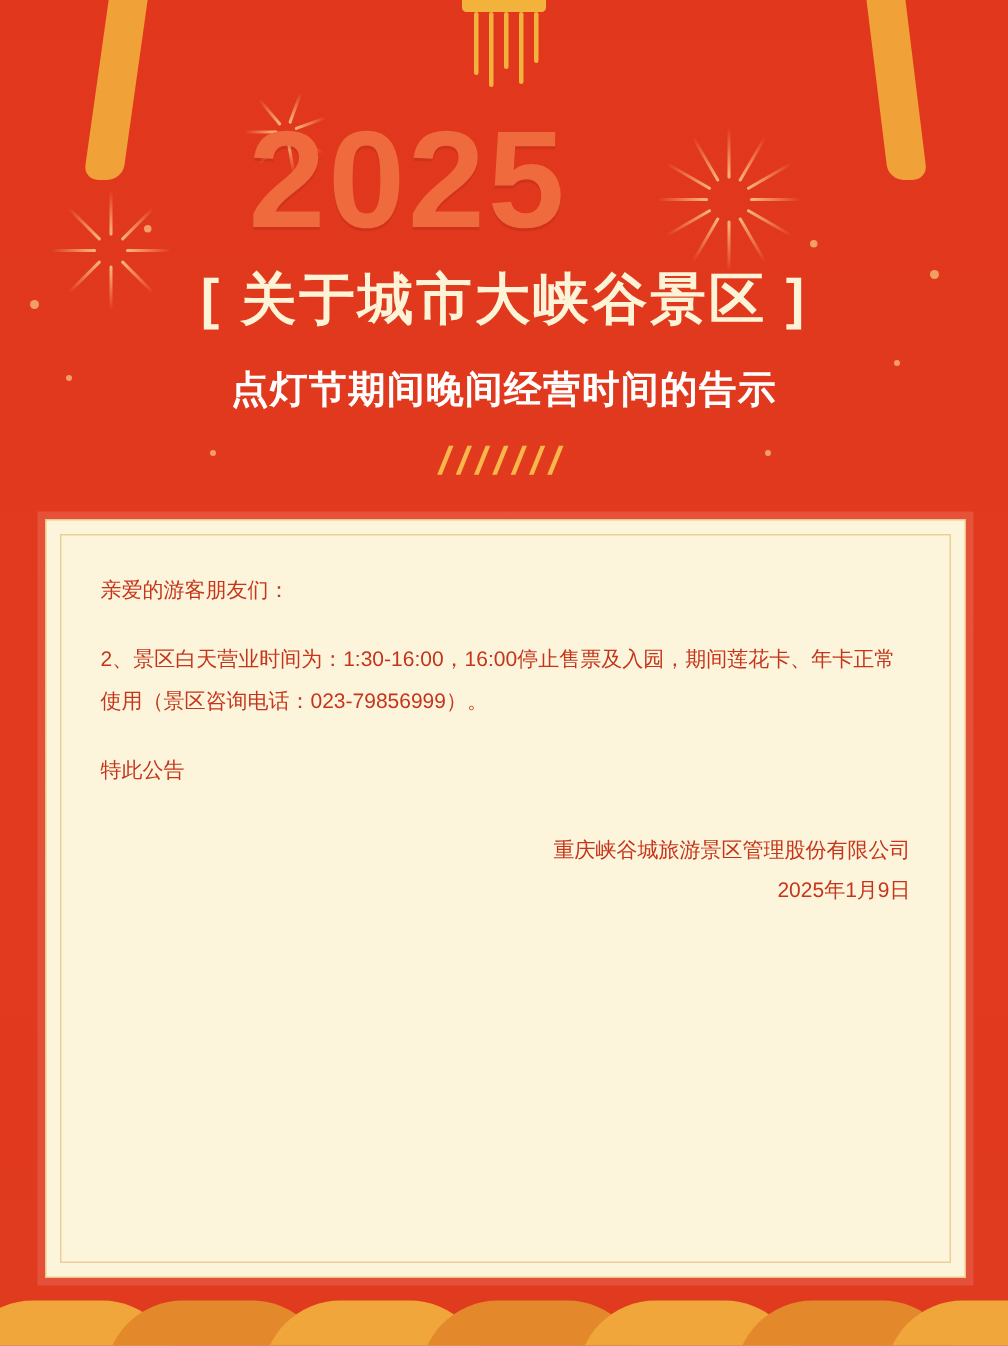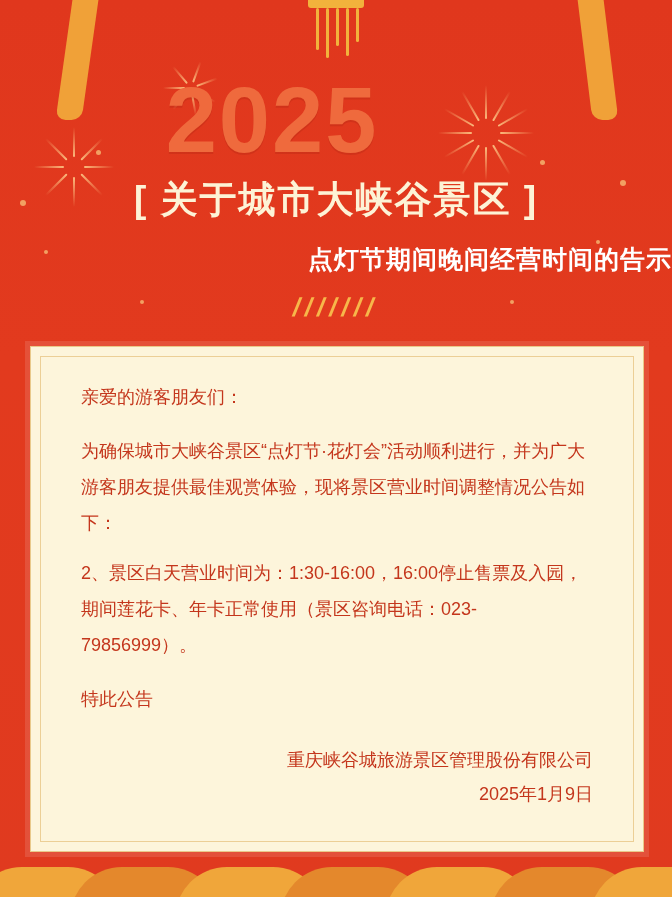--- a/index.html
+++ b/index.html
@@ -102,21 +102,21 @@
     font-weight: bold;
     color: #fdf3d6;
     letter-spacing: 2px;
     line-height: 1.2;
   }
   .title-sub {
     position: absolute;
     top: 243px;
     left: 0;
     width: 672px;
-    text-align: right;
+    text-align: center;
     font-size: 25px;
     font-weight: bold;
     color: #ffffff;
     letter-spacing: 1px;
   }
   .slashes {
     position: absolute;
     top: 292px;
     left: 0;
     width: 672px;
@@ -139,24 +139,24 @@
     border: 1px solid #e9c98a;
     box-shadow: 0 0 0 5px rgba(255,255,255,0.12);
   }
   .card-inner {
     position: absolute;
     left: 9px;
     top: 9px;
     right: 9px;
     bottom: 9px;
     border: 1px solid #eccf96;
-    padding: 22px 40px;
+    padding: 22px 26px;
     box-sizing: border-box;
     color: #c0341b;
-    font-size: 18px;
+    font-size: 14px;
     line-height: 2.0;
   }
   .p {
     margin: 0 0 14px 0;
     color: #c4361c;
   }
   .p.greet { margin-bottom: 18px; }
   .p strong { font-weight: bold; }
   .hl {
     background: #d2301a;
@@ -257,21 +257,20 @@
   <div class="year">2025</div>
   <div class="title-main">[ 关于城市大峡谷景区 ]</div>
   <div class="title-sub">点灯节期间晚间经营时间的告示</div>
   <div class="slashes">///////</div>
 
   <div class="card">
     <div class="card-inner">
 
       <p class="p greet">亲爱的游客朋友们：</p>
 
-      <p class="p">为确保城市大峡谷景区“点灯节·花灯会”活动顺利进行，并为广大游客朋友提供最佳观赏体验，现将景区营业时间调整情况公告如下：</p>
 
 
       <p class="p">2、景区白天营业时间为：1:30-16:00，16:00停止售票及入园，期间莲花卡、年卡正常使用（景区咨询电话：023-79856999）。</p>
 
 
       <div class="blank"></div>
 
       <p class="p">特此公告</p>
 
       <div class="sign">

